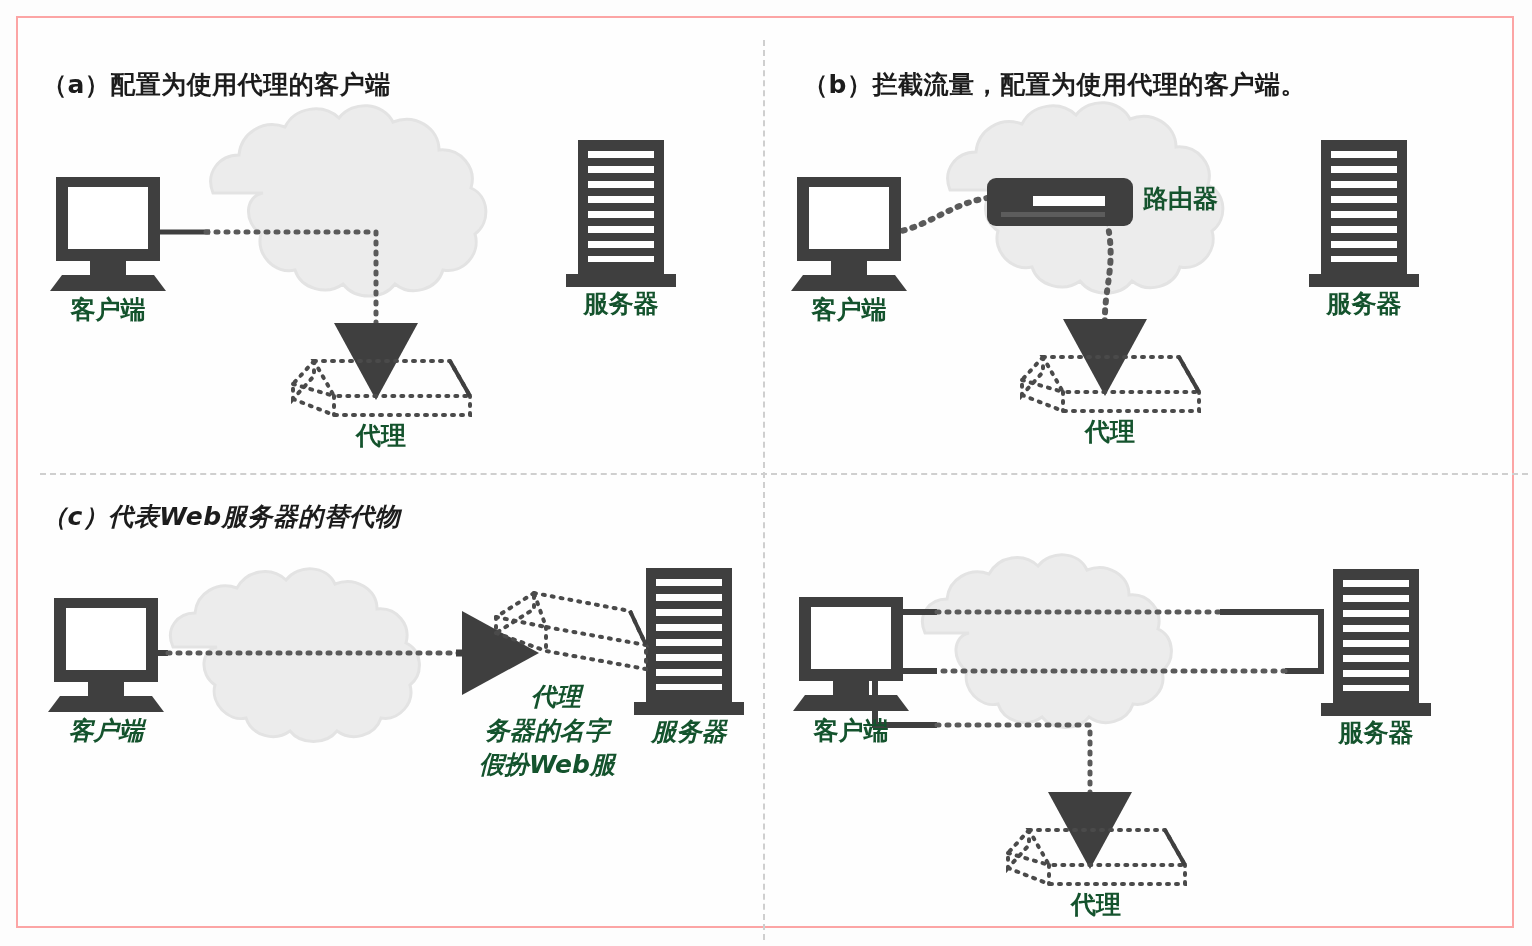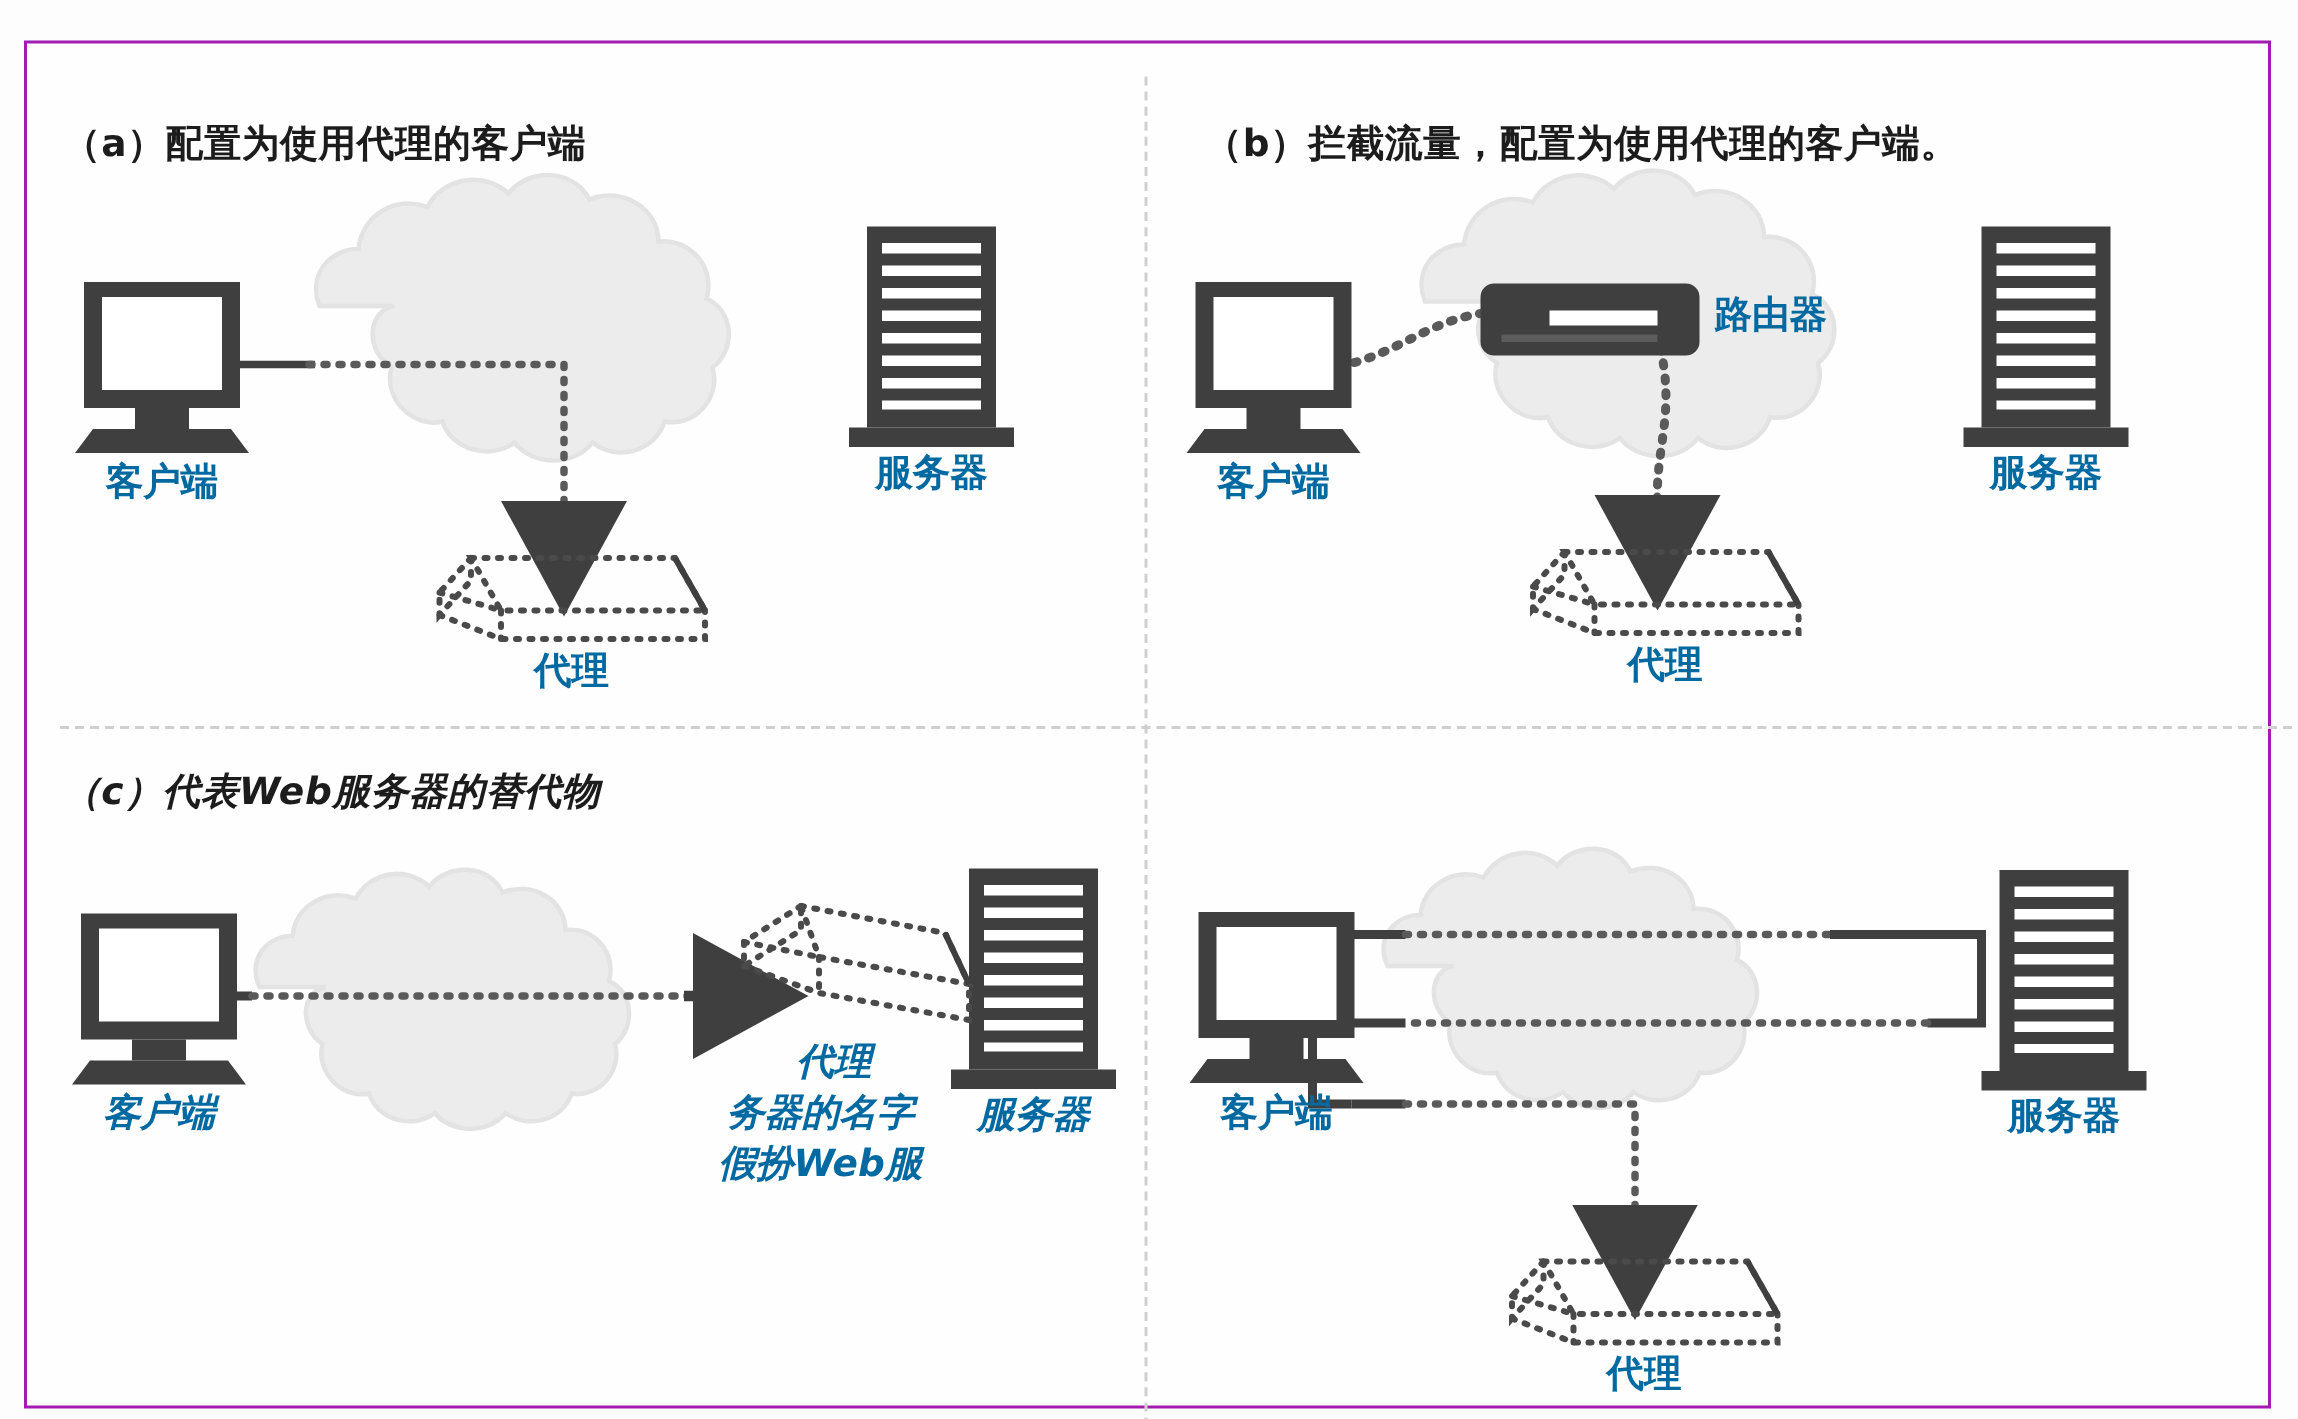--- a/index.html
+++ b/index.html
@@ -6,23 +6,23 @@
   body{
     width:1532px;height:946px;
     font-family:"DejaVu Sans","Liberation Sans",sans-serif;
     -webkit-font-smoothing:antialiased;
   }
   #figure{
     position:absolute;left:0;top:0;width:1532px;height:946px;
     background:#fdfdfd;overflow:hidden;
   }
   #frame{
-    position:absolute;left:16px;top:27px;
+    position:absolute;left:16px;top:16px;
     width:1498px;height:912px;
-    border:2px solid #a21caf;
+    border:2px solid #fca5a5;
     background:#fefefe;
     box-sizing:border-box;
   }
   .divider-v{
     position:absolute;left:745px;top:22px;width:0;height:900px;
     border-left:2px dashed #cfcfcf;
   }
   .divider-h{
     position:absolute;left:22px;top:455px;width:1488px;height:0;
     border-top:2px dashed #cfcfcf;
@@ -30,21 +30,21 @@
   .panel{position:absolute;}
   .panel-title{
     position:absolute;
     font-family:"DejaVu Sans","Liberation Sans",sans-serif;
     font-size:25px;font-weight:700;color:#1c1c1c;
     letter-spacing:0.5px;white-space:nowrap;
   }
   .svg-layer{position:absolute;left:0;top:0;}
   .node-label{
     position:absolute;
-    font-size:25px;font-weight:700;color:#0369a1;
+    font-size:25px;font-weight:700;color:#14532d;
     white-space:nowrap;text-align:center;
     line-height:1.12em;
   }
 </style>
 </head>
 <body>
 
 <div id="figure">
   <div id="frame">
 

